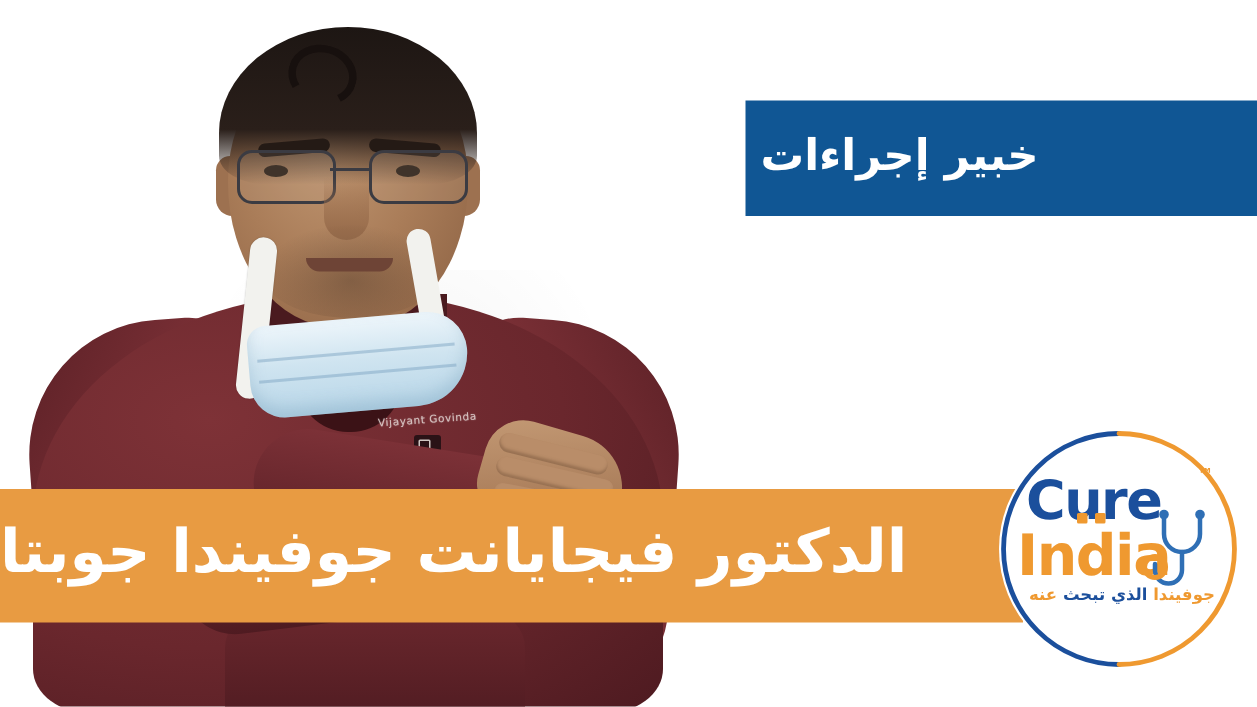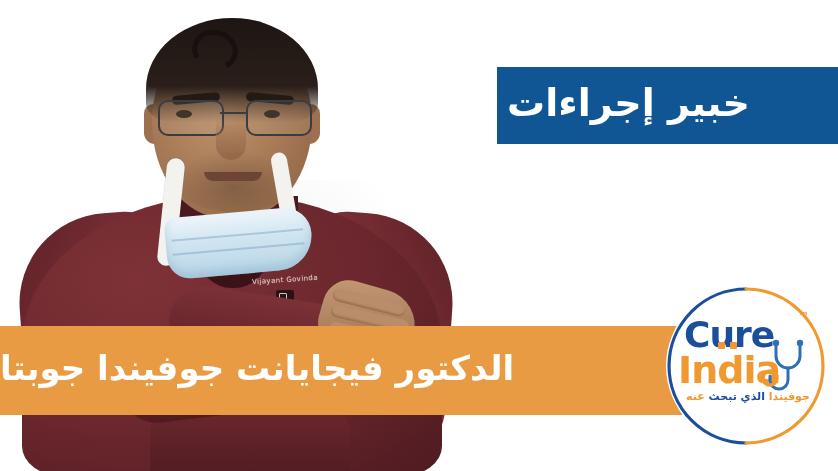--- a/index.html
+++ b/index.html
@@ -183,36 +183,36 @@
     position:absolute;
     background:#105694;
     color:#ffffff;
     display:flex;align-items:center;justify-content:flex-end;
     direction:rtl;
     font-weight:700;
     box-sizing:border-box;
   }
   #blue-band-1{
     left:497px;top:67px;width:341px;height:77px;
-    font-size:38px;padding:0 16px 6px 10px;
+    font-size:29px;padding:0 16px 6px 10px;
     letter-spacing:0;
   }
   #blue-band-2{
     left:423px;top:154px;width:409px;height:91px;
     font-size:42px;padding:0 18px 8px 12px;
   }
 
   
   #orange-band{
     position:absolute;left:0;top:326px;width:682px;height:89px;
     background:#e89b42;
     display:flex;align-items:center;justify-content:flex-end;
     direction:rtl;
     color:#ffffff;
-    font-size:34px;font-weight:700;
+    font-size:40px;font-weight:700;
     padding:0 30px 6px 0;
     box-sizing:border-box;
     white-space:nowrap;
   }
 
   
   #logo{
     position:absolute;left:658px;top:286px;width:180px;height:160px;
   }
   .logo-circle{

